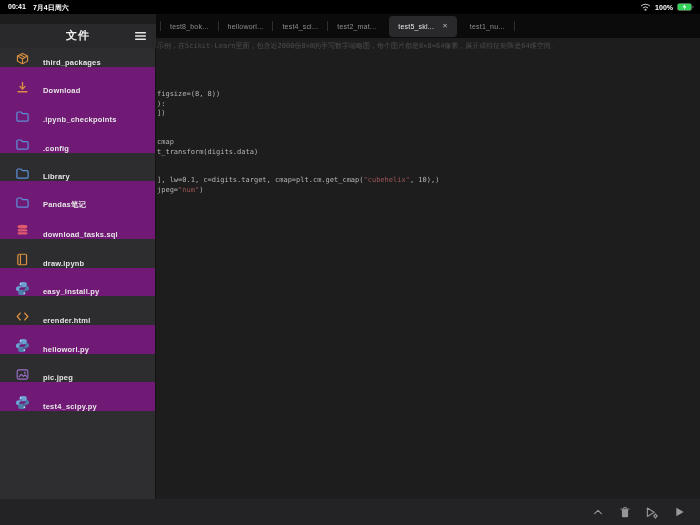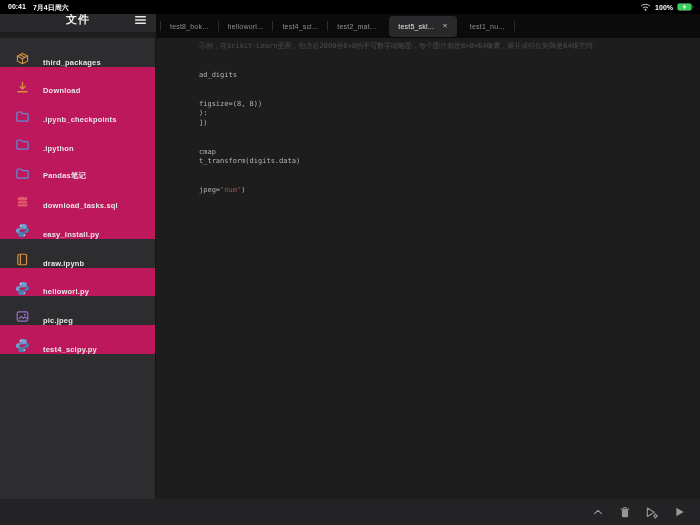--- a/index.html
+++ b/index.html
@@ -5,42 +5,42 @@
   html,body{margin:0;padding:0;background:#000;}
   .app{position:relative;width:700px;height:525px;background:#1d1d1d;overflow:hidden;
        font-family:"Liberation Sans",sans-serif;-webkit-font-smoothing:antialiased;}
 
   
   .statusbar{position:absolute;left:0;top:0;width:700px;height:14px;background:#000;z-index:6;}
   .status-left{position:absolute;left:8px;top:3px;display:flex;gap:7px;font-size:7px;color:#fff;font-weight:700;}
   .status-right{position:absolute;right:6px;top:3px;display:flex;align-items:center;gap:4px;font-size:7px;color:#fff;font-weight:700;}
 
   
-  .sidebar-header{position:absolute;left:0;top:8px;width:156px;height:24px;background:#29292b;z-index:5;}
+  .sidebar-header{position:absolute;left:0;top:24px;width:156px;height:24px;background:#29292b;z-index:5;}
   .sidebar-title{position:absolute;left:0;right:0;top:4px;text-align:center;font-size:11px;font-weight:700;color:#f2f2f2;letter-spacing:1px;}
   .hamburger{position:absolute;right:8px;top:5px;width:14px;height:14px;display:flex;align-items:center;}
   .sidebar{position:absolute;left:0;top:38px;width:156px;height:461px;background:#2e2e30;border-right:1px solid #141414;box-sizing:border-box;z-index:4;}
   .srow{display:flex;align-items:flex-end;height:28.7px;box-sizing:border-box;padding-left:14px;gap:13px;}
   .srow.odd{background:#2d2d2f;}
-  .srow.even{background:#be185d;}
+  .srow.even{background:#701a75;}
   .sicon{width:16px;height:16px;flex:0 0 16px;display:flex;align-items:center;justify-content:center;}
   .slabel{font-size:7.5px;font-weight:700;color:#e6e6e6;letter-spacing:.2px;white-space:nowrap;}
 
   
   .tabbar{position:absolute;left:156px;top:0;width:544px;height:38px;background:#0b0b0b;z-index:3;}
   .tabs{display:flex;align-items:center;height:24px;margin-top:14px;padding-left:4px;}
   .tab{padding:0 9px;font-size:7px;color:#8f8f8f;white-space:nowrap;letter-spacing:.2px;}
   .tab.active{background:var(--tab_active_bg);border-radius:4px;height:21px;display:flex;align-items:center;gap:8px;color:#e6e6e6;padding:0 9px;margin:0 4px;}
   .tab-close{font-size:6.5px;color:#b9b9b9;line-height:1;}
   .tab-sep{width:1px;height:10px;background:#2e2e2e;}
 
   
   .code{position:absolute;left:156px;top:38px;width:468px;height:461px;background:#1d1d1d;
         padding:4px 0 0 1px;box-sizing:border-box;font-family:"DejaVu Sans Mono",monospace;
-        font-size:7px;line-height:9.6px;z-index:2;margin-left:42px;}
+        font-size:7px;line-height:9.6px;z-index:2;}
   .cl{height:9.6px;white-space:pre;overflow:hidden;}
   .seg-comment{color:#4d4d4d;}
   .seg-code{color:#b5b5b5;}
   .seg-string{color:var(--string_red);}
 
   
   .toolbar{position:absolute;left:0;top:499px;width:700px;height:26px;background:#232325;
            display:flex;justify-content:flex-end;align-items:center;gap:13px;padding-right:14px;box-sizing:border-box;z-index:7;}
   .tbtn{width:14px;height:14px;display:flex;align-items:center;justify-content:center;}
   svg{display:block;}
@@ -119,21 +119,29 @@
           </svg>
         </span>
         <span class="slabel">.ipynb_checkpoints</span>
       </div>
       <div class="srow even">
         <span class="sicon">
           <svg width="15" height="15" viewBox="0 0 16 16">
             <path d="M2 4.6 c0-.8.6-1.4 1.4-1.4 h2.9 l1.8 1.7 h4.5 c.8 0 1.4.6 1.4 1.4 v5.3 c0 .8-.6 1.4-1.4 1.4 H3.4 c-.8 0-1.4-.6-1.4-1.4z" fill="none" stroke="#5b8fd6" stroke-width="1.3" stroke-linejoin="round"></path>
           </svg>
         </span>
-        <span class="slabel">.ipython</span>
+        <span class="slabel">.config</span>
+      </div>
+      <div class="srow odd">
+        <span class="sicon">
+          <svg width="15" height="15" viewBox="0 0 16 16">
+            <path d="M2 4.6 c0-.8.6-1.4 1.4-1.4 h2.9 l1.8 1.7 h4.5 c.8 0 1.4.6 1.4 1.4 v5.3 c0 .8-.6 1.4-1.4 1.4 H3.4 c-.8 0-1.4-.6-1.4-1.4z" fill="none" stroke="#5b8fd6" stroke-width="1.3" stroke-linejoin="round"></path>
+          </svg>
+        </span>
+        <span class="slabel">Library</span>
       </div>
       <div class="srow even">
         <span class="sicon">
           <svg width="15" height="15" viewBox="0 0 16 16">
             <path d="M2 4.6 c0-.8.6-1.4 1.4-1.4 h2.9 l1.8 1.7 h4.5 c.8 0 1.4.6 1.4 1.4 v5.3 c0 .8-.6 1.4-1.4 1.4 H3.4 c-.8 0-1.4-.6-1.4-1.4z" fill="none" stroke="#5b8fd6" stroke-width="1.3" stroke-linejoin="round"></path>
           </svg>
         </span>
         <span class="slabel">Pandas笔记</span>
       </div>
       <div class="srow even">
@@ -141,41 +149,52 @@
           <svg width="15" height="15" viewBox="0 0 16 16">
             <g fill="#e25b6d">
               <ellipse cx="8" cy="3.9" rx="5.3" ry="2"></ellipse>
               <rect x="2.7" y="6.6" width="10.6" height="2.4" rx="1.2"></rect>
               <rect x="2.7" y="9.8" width="10.6" height="2.4" rx="1.2"></rect>
             </g>
           </svg>
         </span>
         <span class="slabel">download_tasks.sql</span>
       </div>
+      <div class="srow odd">
+        <span class="sicon">
+          <svg width="15" height="15" viewBox="0 0 16 16">
+            <g fill="none" stroke="#d98f3f" stroke-width="1.3" stroke-linejoin="round">
+              <path d="M4.6 2.4 h6.6 c.6 0 1.1.5 1.1 1.1 v9 c0 .6-.5 1.1-1.1 1.1 H4.6 c-.9 0-1.6-.7-1.6-1.6 V4 c0-.9.7-1.6 1.6-1.6z"></path>
+              <path d="M5.8 2.4 v11.2"></path>
+            </g>
+          </svg>
+        </span>
+        <span class="slabel">draw.ipynb</span>
+      </div>
       <div class="srow even">
         <span class="sicon">
           <svg width="15" height="15" viewBox="0 0 16 16">
             <path fill="#6ba1d3" d="M8 1C6 1 4.8 1.8 4.8 3.2V5h3.1v.7H3.4C2 5.7 1 6.7 1 8.2s1 2.5 2.4 2.5h1.2V9c0-1.3 1.1-2.3 2.4-2.3h3.4c1.2 0 2.2-1 2.2-2.1V3.2C12.6 1.8 11.3 1 9.7 1H8z"></path>
             <circle fill="#e8eef5" cx="6.1" cy="3" r=".75"></circle>
             <path fill="#4d7fad" d="M8 15c2 0 3.2-.8 3.2-2.2V11H8.1v-.7h4.5c1.4 0 2.4-1 2.4-2.5s-1-2.5-2.4-2.5h-1.2V7c0 1.3-1.1 2.3-2.4 2.3H5.6c-1.2 0-2.2 1-2.2 2.1v1.4C3.4 14.2 4.7 15 6.3 15H8z"></path>
             <circle fill="#e8eef5" cx="9.9" cy="13" r=".75"></circle>
           </svg>
         </span>
         <span class="slabel">easy_install.py</span>
       </div>
       <div class="srow odd">
         <span class="sicon">
           <svg width="15" height="15" viewBox="0 0 16 16">
-            <g fill="none" stroke="#d98f3f" stroke-width="1.3" stroke-linejoin="round">
-              <path d="M4.6 2.4 h6.6 c.6 0 1.1.5 1.1 1.1 v9 c0 .6-.5 1.1-1.1 1.1 H4.6 c-.9 0-1.6-.7-1.6-1.6 V4 c0-.9.7-1.6 1.6-1.6z"></path>
-              <path d="M5.8 2.4 v11.2"></path>
-            </g>
-          </svg>
-        </span>
-        <span class="slabel">draw.ipynb</span>
+            <g fill="none" stroke="#d98f3f" stroke-width="1.5" stroke-linecap="round" stroke-linejoin="round">
+              <path d="M5.6 4.4 L2.4 8 l3.2 3.6"></path>
+              <path d="M10.4 4.4 L13.6 8 l-3.2 3.6"></path>
+            </g>
+          </svg>
+        </span>
+        <span class="slabel">erender.html</span>
       </div>
       <div class="srow even">
         <span class="sicon">
           <svg width="15" height="15" viewBox="0 0 16 16">
             <path fill="#6ba1d3" d="M8 1C6 1 4.8 1.8 4.8 3.2V5h3.1v.7H3.4C2 5.7 1 6.7 1 8.2s1 2.5 2.4 2.5h1.2V9c0-1.3 1.1-2.3 2.4-2.3h3.4c1.2 0 2.2-1 2.2-2.1V3.2C12.6 1.8 11.3 1 9.7 1H8z"></path>
             <circle fill="#e8eef5" cx="6.1" cy="3" r=".75"></circle>
             <path fill="#4d7fad" d="M8 15c2 0 3.2-.8 3.2-2.2V11H8.1v-.7h4.5c1.4 0 2.4-1 2.4-2.5s-1-2.5-2.4-2.5h-1.2V7c0 1.3-1.1 2.3-2.4 2.3H5.6c-1.2 0-2.2 1-2.2 2.1v1.4C3.4 14.2 4.7 15 6.3 15H8z"></path>
             <circle fill="#e8eef5" cx="9.9" cy="13" r=".75"></circle>
           </svg>
         </span>
@@ -222,32 +241,32 @@
         </div>
         <div class="tab"><span>test1_nu...</span></div>
         <span class="tab-sep"></span>
       </div>
   </div>
 
   <div class="code">
       <div class="cl"><span class="seg-comment">示例，在Scikit-Learn里面，包含近2000份8×8的手写数字缩略图，每个图片都是8×8=64像素，展开成特征矩阵是64维空间。</span></div>
       <div class="cl"></div>
       <div class="cl"></div>
-      <div class="cl"><span class="seg-code">ad_digits</span></div>
       <div class="cl"></div>
       <div class="cl"></div>
       <div class="cl"><span class="seg-code">figsize=(8, 8))</span></div>
       <div class="cl"><span class="seg-code">):</span></div>
       <div class="cl"><span class="seg-code">])</span></div>
       <div class="cl"></div>
       <div class="cl"></div>
       <div class="cl"><span class="seg-code">cmap</span></div>
       <div class="cl"><span class="seg-code">t_transform(digits.data)</span></div>
       <div class="cl"></div>
       <div class="cl"></div>
+      <div class="cl"><span class="seg-code">], lw=0.1, c=digits.target, cmap=plt.cm.get_cmap(</span><span class="seg-string">"cubehelix"</span><span class="seg-code">, 10),)</span></div>
       <div class="cl"><span class="seg-code">jpeg=</span><span class="seg-string">"num"</span><span class="seg-code">)</span></div>
     </div>
 
   <div class="toolbar">
     <span class="tbtn">
       <svg width="12" height="12" viewBox="0 0 14 14">
         <path d="M3 9 L7 5 L11 9" fill="none" stroke="#969696" stroke-width="1.3" stroke-linecap="round" stroke-linejoin="round"></path>
       </svg>
     </span>
     <span class="tbtn">

